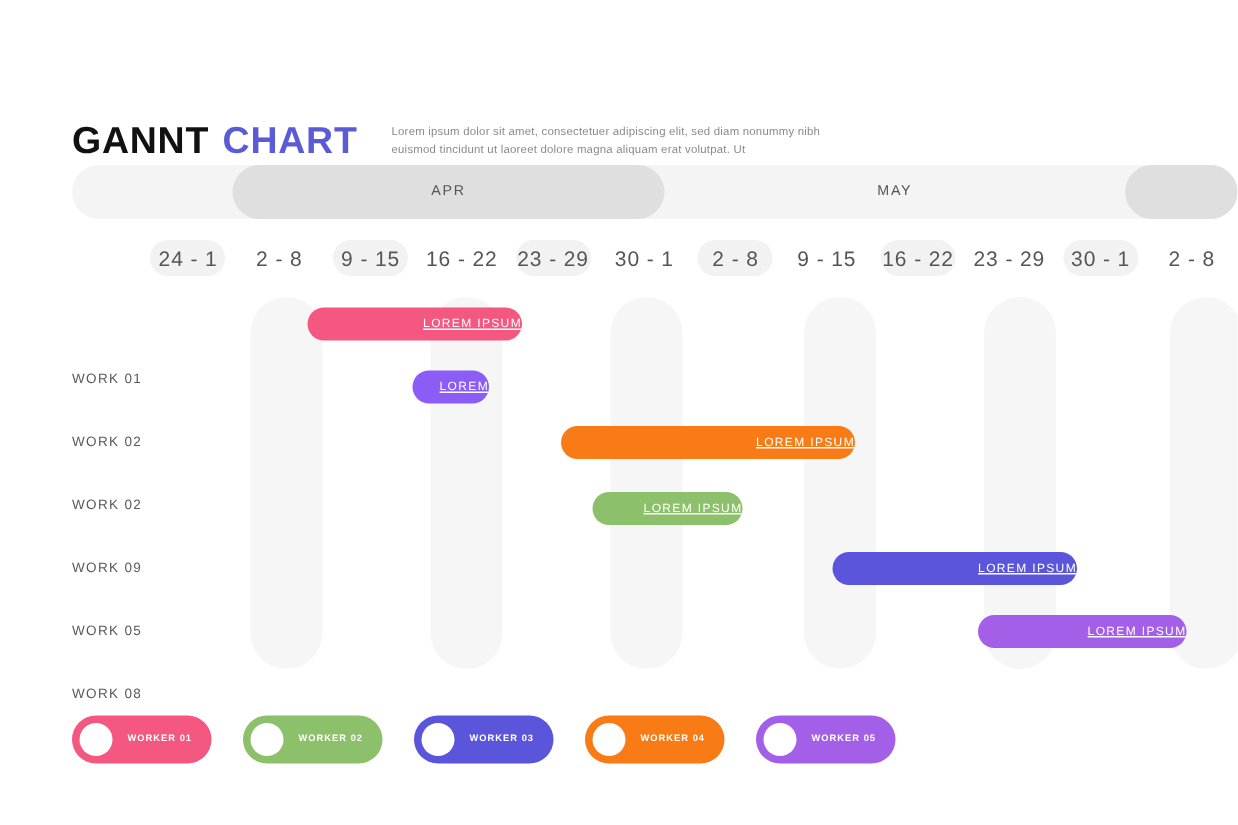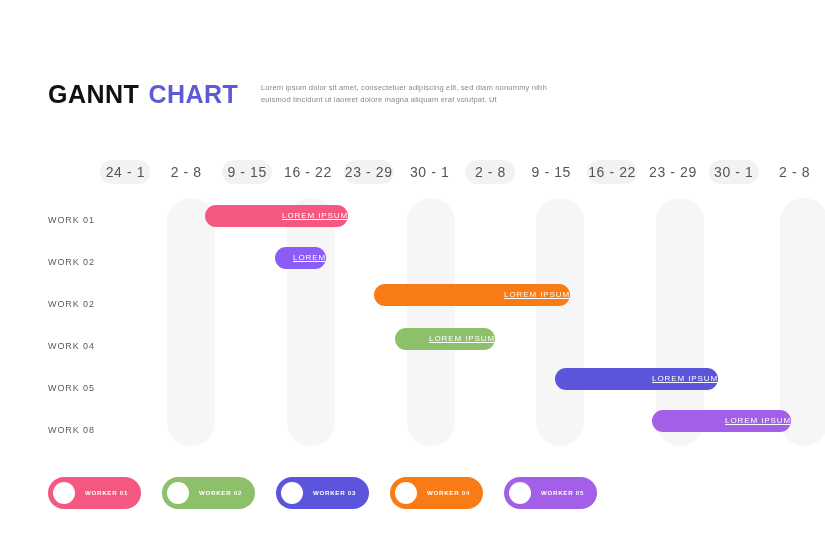--- a/index.html
+++ b/index.html
@@ -27,21 +27,21 @@
 
   
   .weekrow{position:absolute;left:48px;top:160px;width:777px;height:24px;}
   .week-cell{position:absolute;top:0;height:24px;line-height:24px;text-align:center;font-size:14px;letter-spacing:.6px;color:#555555;}
   .week-cell.alt{background:#F2F2F2;border-radius:12px;}
 
   
   .body{position:absolute;left:48px;top:198px;width:777px;height:252px;}
   .stripe{position:absolute;top:0;width:48px;height:248px;background:#F6F6F6;border-radius:24px;}
 
-  .rowlabel{position:absolute;left:0;height:20px;line-height:20px;font-size:9px;letter-spacing:.9px;color:#5a5a5a;white-space:nowrap;}
+  .rowlabel{position:absolute;left:0;height:20px;line-height:20px;font-size:9px;letter-spacing:.9px;color:#5a5a5a;white-space:nowrap;margin-top:32px;}
 
   .bar{position:absolute;height:22px;border-radius:11px;color:#ffffff;font-size:8px;letter-spacing:.9px;line-height:22px;text-align:right;white-space:nowrap;overflow:hidden;text-decoration:underline;}
 
   
   .legend{position:absolute;left:48px;top:477px;height:32px;}
   .legend-pill{position:absolute;top:0;height:32px;border-radius:16px;}
   .legend-dot{position:absolute;left:5px;top:5px;width:22px;height:22px;border-radius:11px;background:#ffffff;}
   .legend-text{position:absolute;left:30px;top:0;right:6px;height:32px;line-height:32px;text-align:center;font-size:6.2px;font-weight:bold;letter-spacing:.7px;color:#ffffff;white-space:nowrap;}
 </style>
 </head>
@@ -49,20 +49,29 @@
 
 <div class="page">
 
   <div class="header">
     <div class="title">
       <span class="t1">GANNT</span><span class="t2">CHART</span>
     </div>
     <div class="subtitle">Lorem ipsum dolor sit amet, consectetuer adipiscing elit, sed diam nonummy nibh euismod tincidunt ut laoreet dolore magna aliquam erat volutpat. Ut</div>
   </div>
 
+  <div class="monthband">
+    <div class="month-track"></div>
+    <div id="month-blocks">
+        <div class="month-block" style="left: 107px; width: 288px; background: rgb(223, 223, 223);"></div>
+        <div class="month-label" style="left: 107px; width: 288px;">APR</div>
+        <div class="month-label" style="left: 395px; width: 307px;">MAY</div>
+        <div class="month-block" style="left: 702px; width: 75px; background: rgb(223, 223, 223);"></div>
+      </div>
+  </div>
 
   <div class="weekrow" id="week-row">
       <div class="week-cell alt" style="left: 52.4167px; width: 50px;">24 - 1</div>
       <div class="week-cell" style="left: 113.25px; width: 50px;">2 - 8</div>
       <div class="week-cell alt" style="left: 174.083px; width: 50px;">9 - 15</div>
       <div class="week-cell" style="left: 234.917px; width: 50px;">16 - 22</div>
       <div class="week-cell alt" style="left: 295.75px; width: 50px;">23 - 29</div>
       <div class="week-cell" style="left: 356.583px; width: 50px;">30 - 1</div>
       <div class="week-cell alt" style="left: 417.417px; width: 50px;">2 - 8</div>
       <div class="week-cell" style="left: 478.25px; width: 50px;">9 - 15</div>
@@ -78,21 +87,21 @@
         <div class="stripe" style="left: 239px;"></div>
         <div class="stripe" style="left: 359px;"></div>
         <div class="stripe" style="left: 488px;"></div>
         <div class="stripe" style="left: 608px;"></div>
         <div class="stripe" style="left: 732px;"></div>
       </div>
     <div id="rowlabels">
         <div class="rowlabel" style="top: 12px;">WORK 01</div>
         <div class="rowlabel" style="top: 54px;">WORK 02</div>
         <div class="rowlabel" style="top: 96px;">WORK 02</div>
-        <div class="rowlabel" style="top: 138px;">WORK 04</div>
+        <div class="rowlabel" style="top: 138px;">WORK 09</div>
         <div class="rowlabel" style="top: 180px;">WORK 05</div>
         <div class="rowlabel" style="top: 222px;">WORK 08</div>
       </div>
     <div id="bars">
         <div class="bar" style="left: 157px; width: 143px; top: 7px; background: rgb(244, 87, 127);">LOREM IPSUM</div>
         <div class="bar" style="left: 227px; width: 51px; top: 49px; background: #8b5cf6;">LOREM</div>
         <div class="bar" style="left: 326px; width: 196px; top: 86px; background: rgb(249, 123, 22);">LOREM IPSUM</div>
         <div class="bar" style="left: 347px; width: 100px; top: 130px; background: rgb(140, 192, 107);">LOREM IPSUM</div>
         <div class="bar" style="left: 507px; width: 163px; top: 170px; background: rgb(91, 85, 220);">LOREM IPSUM</div>
         <div class="bar" style="left: 604px; width: 139px; top: 212px; background: rgb(163, 95, 232);">LOREM IPSUM</div>

